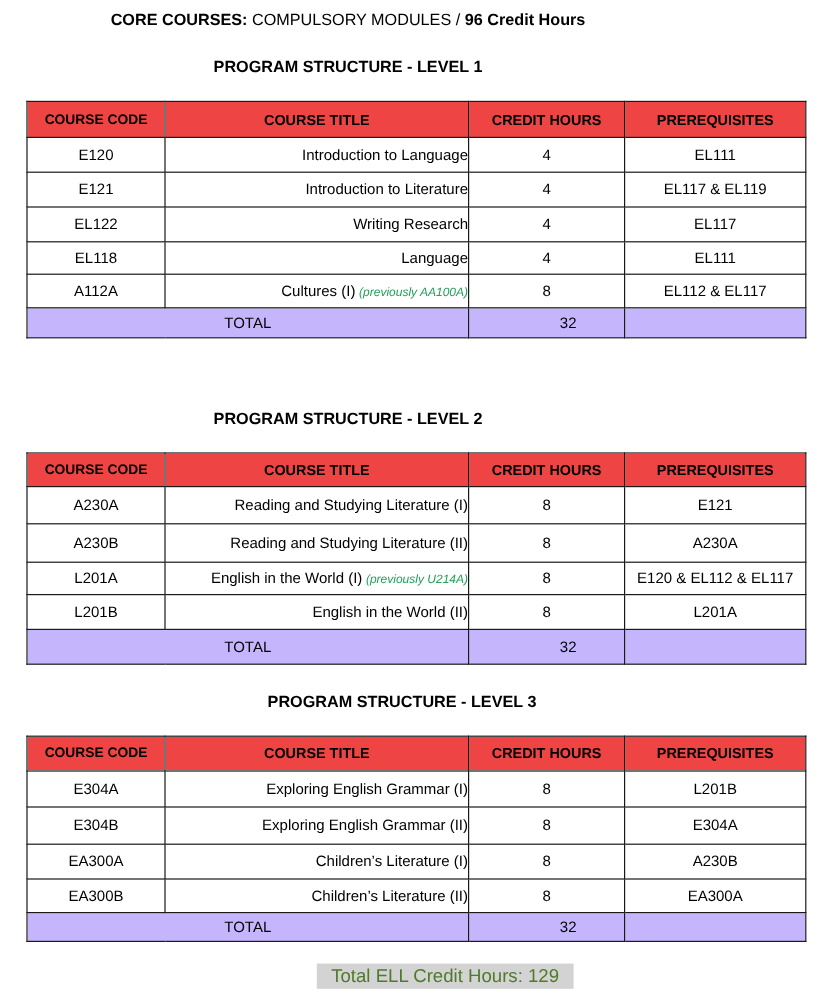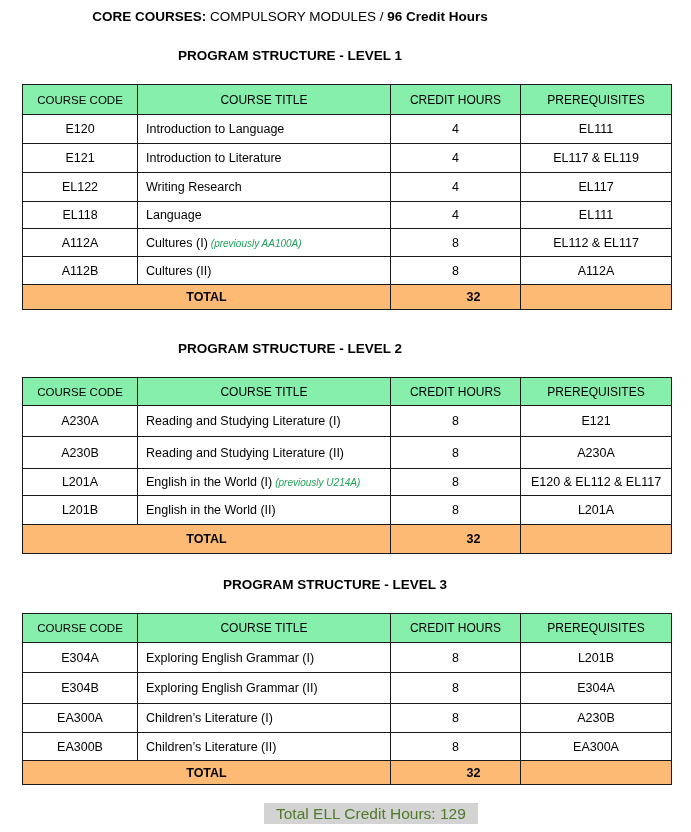--- a/index.html
+++ b/index.html
@@ -13,27 +13,27 @@
       font-size: 13.5px; font-weight: bold; white-space: nowrap;
     }
     .heading .normal { font-weight: normal; }
     table {
       position: absolute; left: 22px; width: 649px;
       border-collapse: collapse; table-layout: fixed;
       font-size: 12.5px;
     }
     td, th { border: 1px solid #1a1a1a; padding: 0; overflow: hidden; white-space: nowrap; }
     th {
-      background: #86efac; font-weight: normal; text-align: center; font-size: 12px;
+      background: #ef4444; font-weight: bold; text-align: center; font-size: 12px;
     }
     th.code-h { font-size: 11.5px; }
     td.c { text-align: center; }
-    td.title { text-align: left; padding-left: 8px; }
+    td.title { text-align: right; padding-left: 8px; }
     .note { color: #22a05a; font-style: italic; font-size: 10px; margin-left: 3px; margin-top: 32px; }
-    tr.total td { background: #fdba74; font-weight: bold; text-align: center; }
+    tr.total td { background: #c4b5fd; font-weight: normal; text-align: center; }
     tr.total td.tv { text-align: center; padding-left: 36px; }
     .grand {
       position: absolute; left: 264px; top: 803px; height: 21px; line-height: 21px;
       background: #d3d3d3; color: #4e7a2a; font-size: 15.5px; padding: 0 12px;
       white-space: nowrap;
     }
   </style>
 </head>
 <body>
 
@@ -78,26 +78,20 @@
     <td class="c">EL118</td>
     <td class="title"><span>Language</span></td>
     <td class="c">4</td>
     <td class="c">EL111</td>
   </tr>
   <tr style="height:28px">
     <td class="c">A112A</td>
     <td class="title"><span>Cultures (I)</span><span class="note">(previously AA100A)</span></td>
     <td class="c">8</td>
     <td class="c">EL112 &amp; EL117</td>
-  </tr>
-  <tr style="height:28px">
-    <td class="c">A112B</td>
-    <td class="title"><span>Cultures (II)</span></td>
-    <td class="c">8</td>
-    <td class="c">A112A</td>
   </tr>
   <tr class="total" style="height:25px">
     <td colspan="2">TOTAL</td>
     <td class="tv">32</td>
     <td></td>
   </tr>
 </tbody>
   </table>
 
 <div class="heading" style="top:341px;">PROGRAM STRUCTURE - LEVEL 2</div>

